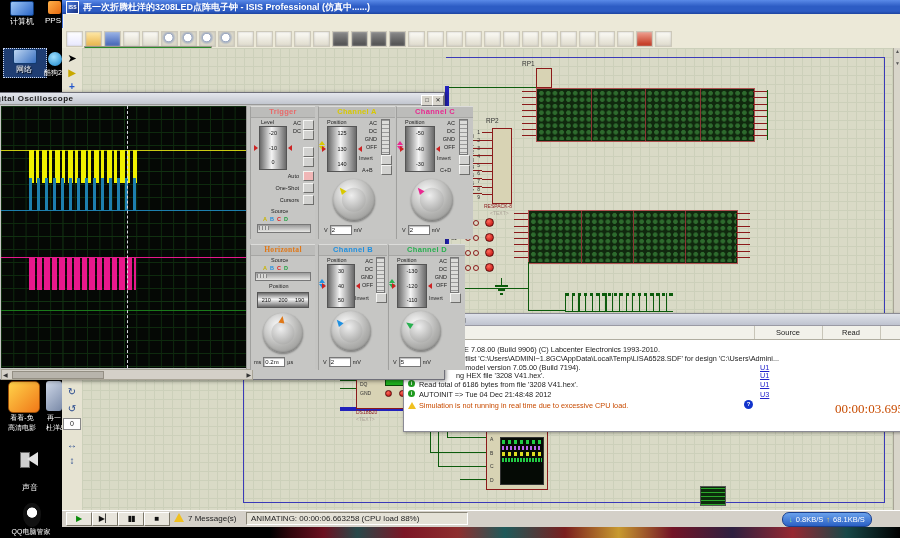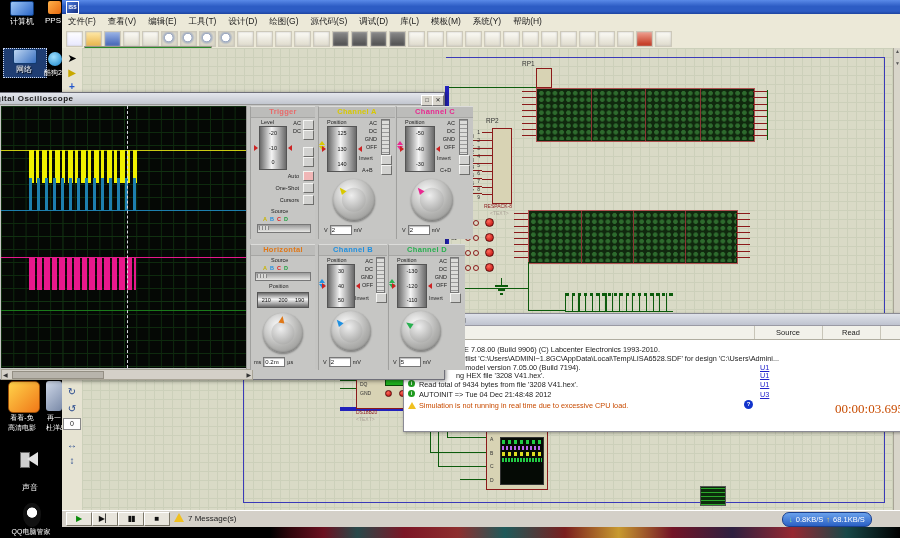--- a/index.html
+++ b/index.html
@@ -162,35 +162,22 @@
   <div class="s spk-box" style="left:20px;top:452px;width:8px;height:14px;"></div>
   <div class="s spk-cone" style="left:27px;top:452px;"></div>
   <div class="s dt-label" style="left:10px;top:482px;width:40px;">声音</div>
   <div class="s ico-qq" style="left:22px;top:502px;width:18px;height:24px;"></div>
   <div class="s dt-label" style="left:0px;top:527px;width:62px;font-size:7px;">QQ电脑管家</div>
   <div class="s bottom-strip" style="left:230px;top:526px;width:670px;height:12px;"></div>
 
   <div class="s win-bg z1" style="left:62px;top:0;width:838px;height:526px;"></div>
   <div class="s titlebar z1" style="left:62px;top:0;width:838px;height:14px;">
     <span class="appico">ISS</span>
-  </div>
-  <div class="s menubar z1" style="left:62px;top:14px;width:838px;height:14px;">
-      <span class="menu-item">文件(F)</span>
-      <span class="menu-item">查看(V)</span>
-      <span class="menu-item">编辑(E)</span>
-      <span class="menu-item">工具(T)</span>
-      <span class="menu-item">设计(D)</span>
-      <span class="menu-item">绘图(G)</span>
-      <span class="menu-item">源代码(S)</span>
-      <span class="menu-item">调试(D)</span>
-      <span class="menu-item">库(L)</span>
-      <span class="menu-item">模板(M)</span>
-      <span class="menu-item">系统(Y)</span>
-      <span class="menu-item">帮助(H)</span>
-    </div>
+    <span class="ttl">再一次折腾杜洋的3208LED点阵电子钟 - ISIS Professional (仿真中......)</span>
+  </div>
   <div class="s toolbar z1" style="left:62px;top:28px;width:838px;height:20px;">
       <span class="tbi"></span>
       <span class="tbi"></span>
       <span class="tbi"></span>
       <span class="tbi"></span>
       <span class="tbi"></span>
       <span class="tbi"></span>
       <span class="tbi"></span>
       <span class="tbi"></span>
       <span class="tbi"></span>
@@ -378,37 +365,38 @@
   </div>
   <div class="s mini-green z2" style="left:700px;top:486px;width:24px;height:18px;"></div>
 
   <div class="s statusbar z1" style="left:62px;top:510px;width:838px;height:16px;"></div>
   <div class="sb-btn z1" style="left:66px;top:512px;color:#0a8a0a;">▶</div>
   <div class="sb-btn z1" style="left:92px;top:512px;">▶▏</div>
   <div class="sb-btn z1" style="left:118px;top:512px;letter-spacing:-1px;">▮▮</div>
   <div class="sb-btn z1" style="left:144px;top:512px;">■</div>
   <div class="s z1" style="left:174px;top:513px;"><span class="warn-tri"></span></div>
   <div class="s z1" style="left:188px;top:514px;font-size:8px;color:#222;">7 Message(s)</div>
+  <div class="s sb-inset z1" style="left:246px;top:512px;width:212px;height:11px;">ANIMATING: 00:00:06.663258 (CPU load 88%)</div>
 
   <div class="s logwin z3" style="left:403px;top:313px;width:497px;height:117px;">
     <div class="log-title" style="position:absolute;left:0;top:0;width:100%;height:12px;box-sizing:border-box;">Simulation Log</div>
     <div class="log-head" style="position:absolute;left:0;top:12px;width:100%;height:13px;">
       <span style="position:absolute;left:4px;top:2px;">Message</span>
       <span style="position:absolute;left:352px;top:2px;width:64px;text-align:center;">Source</span>
       <span style="position:absolute;left:420px;top:2px;width:54px;text-align:center;">Read</span>
       <i class="vline" style="position:absolute;left:350px;top:0;width:1px;height:13px;"></i>
       <i class="vline" style="position:absolute;left:418px;top:0;width:1px;height:13px;"></i>
       <i class="vline" style="position:absolute;left:476px;top:0;width:1px;height:13px;"></i>
     </div>
     <div class="log-row" style="position:absolute;left:43px;top:31px;">SPICE 7.08.00 (Build 9906) (C) Labcenter Electronics 1993-2010.</div>
     <div class="log-row" style="position:absolute;left:43px;top:40px;">ed netlist 'C:\Users\ADMINI~1.8GC\AppData\Local\Temp\LISA6528.SDF' for design 'C:\Users\Admini...</div>
     <div class="log-row" style="position:absolute;left:43px;top:49px;">8051 model version 7.05.00 (Build 7194).</div>
     <div class="log-row" style="position:absolute;left:52px;top:57px;">ng HEX file '3208 V41.hex'.</div>
     <span class="ic-info" style="position:absolute;left:4px;top:66px;">i</span>
-    <div class="log-row" style="position:absolute;left:15px;top:66px;">Read total of 9434 bytes from file '3208 V41.hex'.</div>
+    <div class="log-row" style="position:absolute;left:15px;top:66px;">Read total of 6186 bytes from file '3208 V41.hex'.</div>
     <span class="ic-info" style="position:absolute;left:4px;top:76px;">i</span>
     <div class="log-row" style="position:absolute;left:15px;top:76px;">AUTOINIT =&gt; Tue 04 Dec 21:48:48 2012</div>
     <span class="ic-warn" style="position:absolute;left:4px;top:88px;"></span>
     <div class="log-row log-warn" style="position:absolute;left:15px;top:87px;">Simulation is not running in real time due to excessive CPU load.</div>
     <a class="log-link" style="position:absolute;left:356px;top:49px;">U1</a>
     <a class="log-link" style="position:absolute;left:356px;top:57px;">U1</a>
     <a class="log-link" style="position:absolute;left:356px;top:66px;">U1</a>
     <a class="log-link" style="position:absolute;left:356px;top:76px;">U3</a>
     <span class="ic-q" style="position:absolute;left:340px;top:86px;">?</span>
     <div class="log-row log-warn" style="position:absolute;left:431px;top:87px;font-family:Liberation Serif, serif;font-size:13px;">00:00:03.695685</div>
@@ -543,21 +531,21 @@
           <i class="kptr" style="left:6px;top:8px;border-bottom-color:#e82890;transform:rotate(-40deg);"></i>
         </div>
         <div class="scale-row" style="left:5px;top:118px;">
           <span class="lab">V</span>
           <span class="scalebox">2</span>
           <span class="lab">mV</span>
         </div>
       </div>
 
       <div class="osc-panel" style="left:3px;top:138px;width:64px;height:125px;">
-        <div class="p-title" style="color:#e07818;">Horizontal</div>
+        <div class="p-title" style="color:#e07818;font-family:Liberation Serif, serif;">Horizontal</div>
         <span class="lab" style="position:absolute;left:20px;top:12px;">Source</span>
         <div class="chl" style="position:absolute;left:12px;top:20px;">
             <span>A</span>
             <span>B</span>
             <span>C</span>
             <span>D</span>
           </div>
         <div class="hsl" style="left:4px;top:27px;width:54px;">
             <i></i>
           </div>

